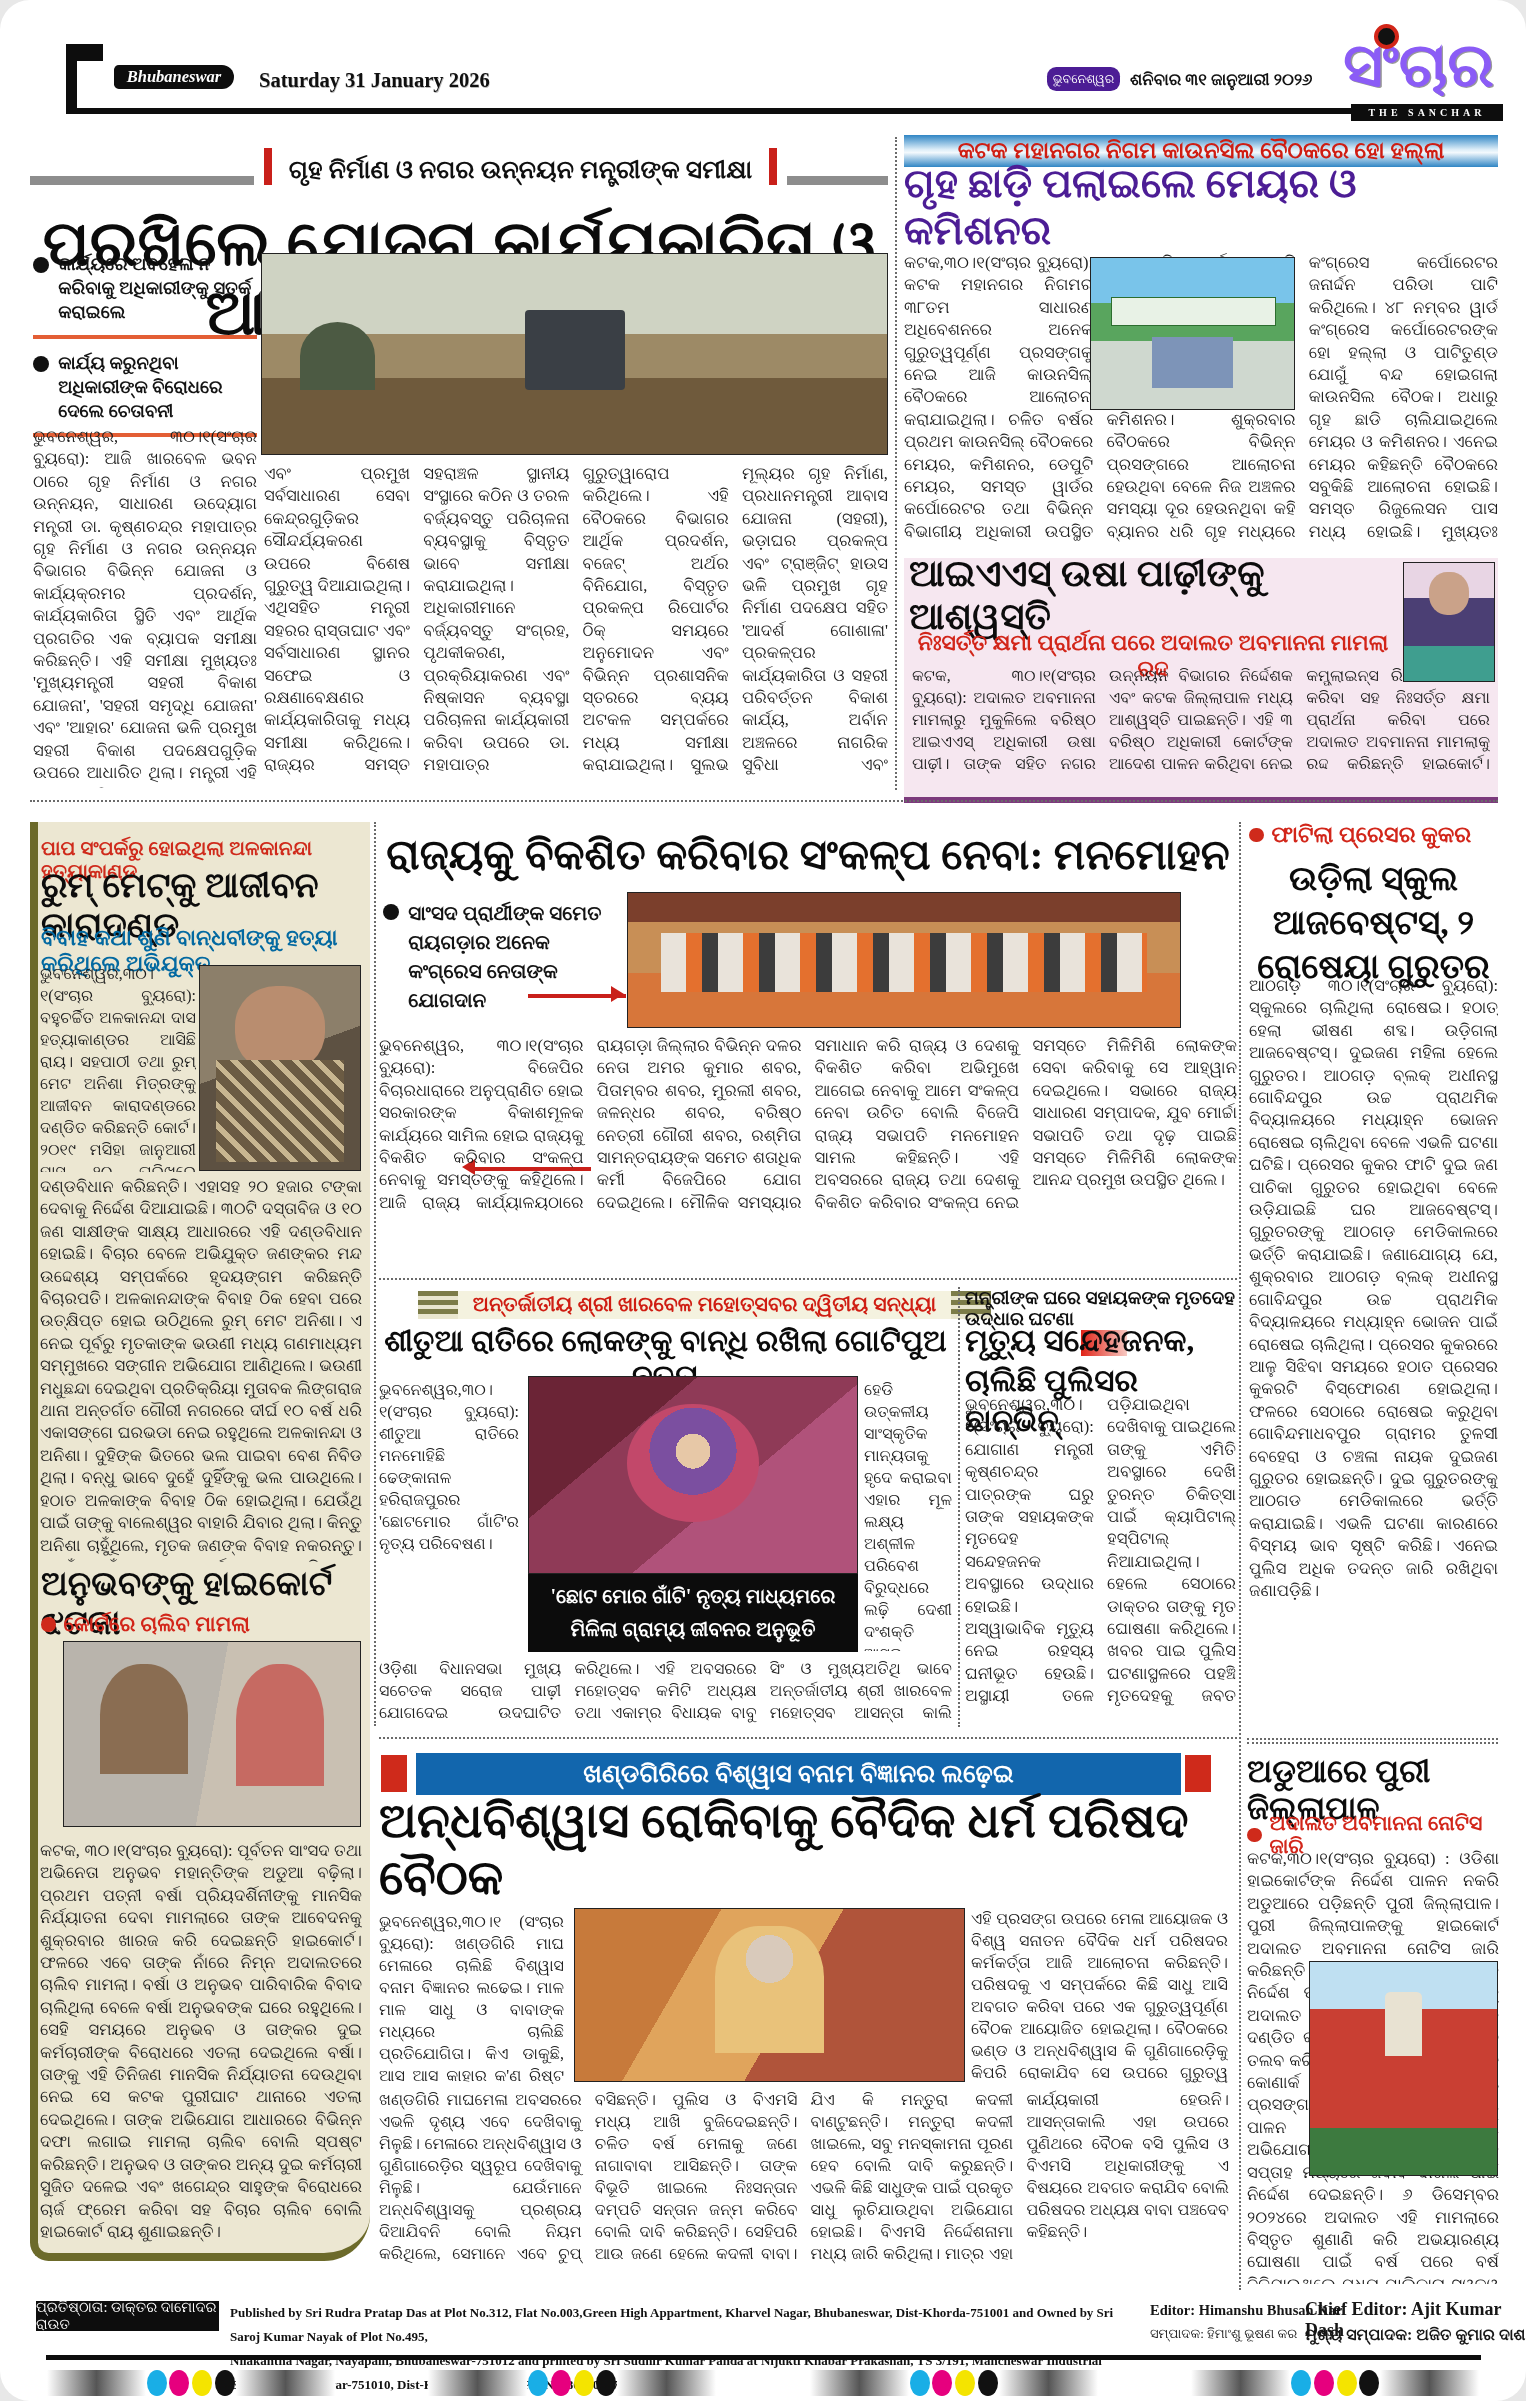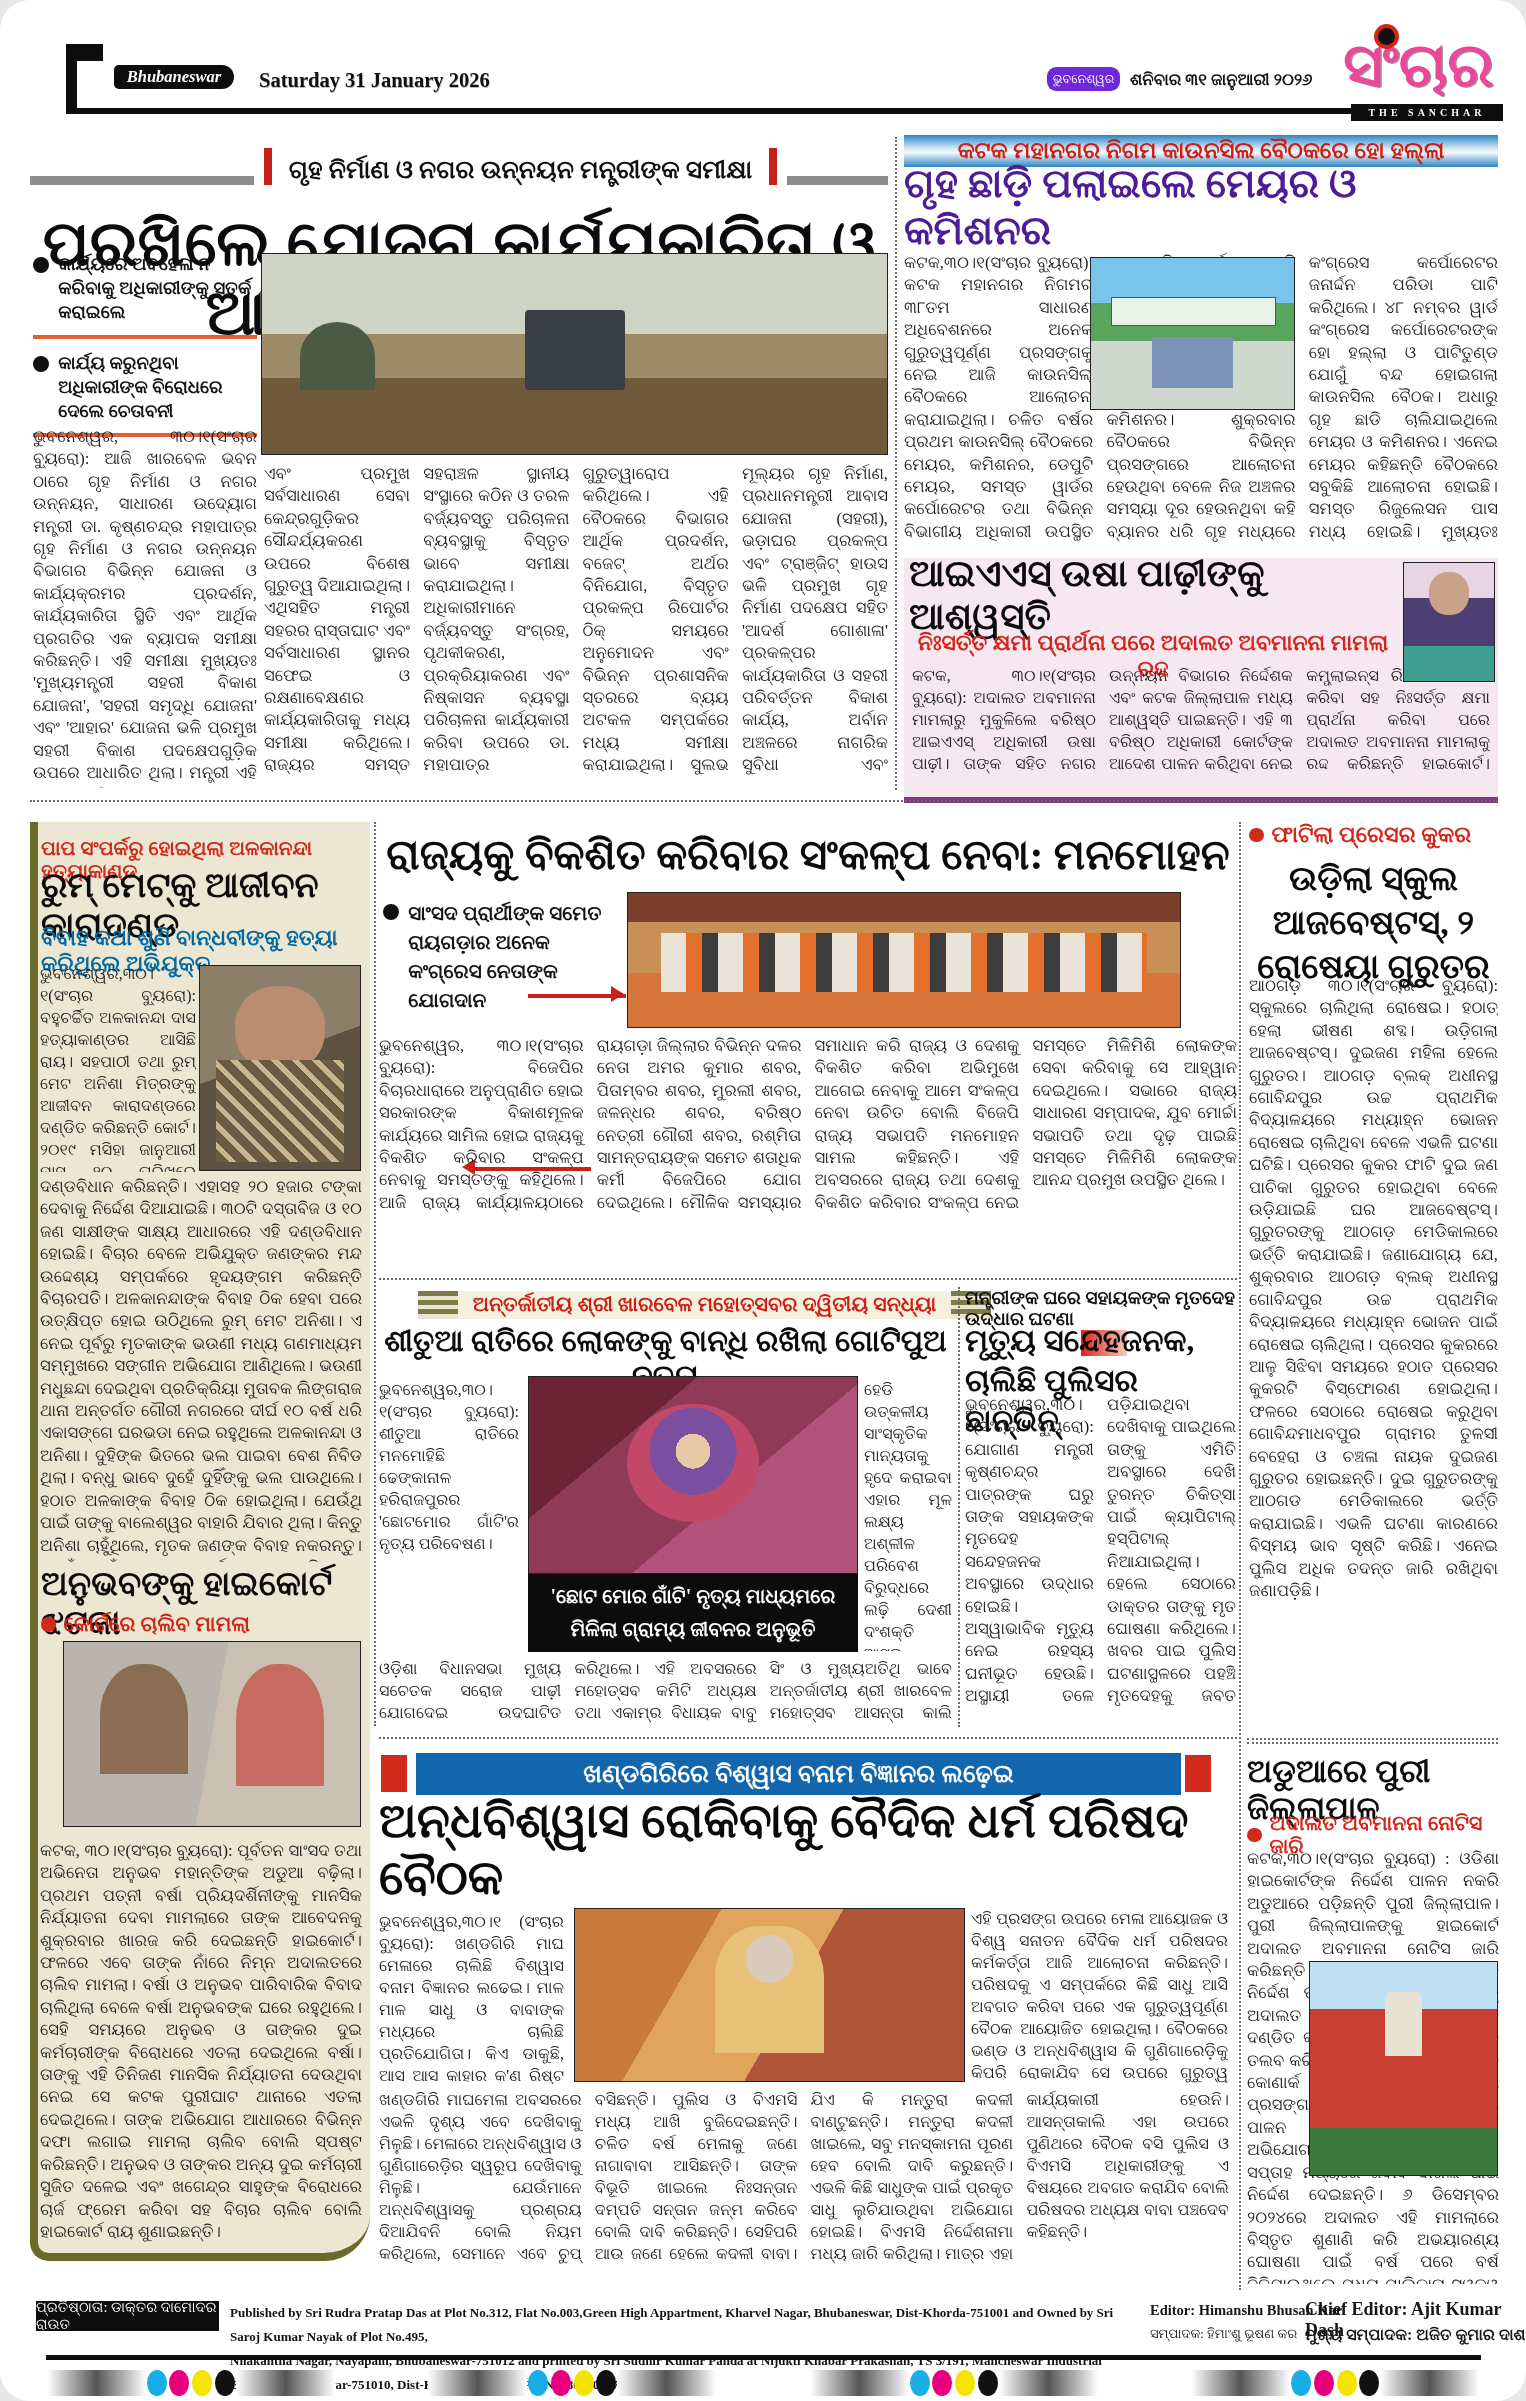--- a/index.html
+++ b/index.html
@@ -5,27 +5,27 @@
   html,body{margin:0;padding:0;background:#e8e8e8;}
   .page{position:relative;width:1526px;height:2401px;background:#ffffff;overflow:hidden;
         font-family:Liberation Serif, serif;color:#161616;border-radius:30px;}
   .abs{position:absolute;}
   
   .corner-mark{left:66px;top:44px;width:37px;height:66px;background:#0d0d0d;}
   .corner-mark::after{content:"";position:absolute;left:10.6px;top:17px;width:26.4px;height:49px;background:#ffffff;}
   .city-badge{left:114px;top:65px;width:120px;height:24.4px;background:#0d0d0d;border-radius:5.3px 13.2px 13.2px 5.3px;
         color:#fff;font-weight:bold;font-style:italic;font-size:16.5px;display:flex;align-items:center;justify-content:center;}
   .date-en{left:259px;top:69px;font-size:20.5px;font-weight:bold;color:#101010;text-shadow:0.7px 0.7px 0 #bbb;}
-  .odia-city-badge{left:1047px;top:67px;width:73px;height:24px;background:#6d28d9;border-radius:9.2px;
+  .odia-city-badge{left:1047px;top:67px;width:73px;height:24px;background:#4c1d95;border-radius:9.2px;
         color:#fff;font-size:12.5px;display:flex;align-items:center;justify-content:center;}
   .odia-date{left:1130px;top:70px;font-size:16.5px;font-weight:bold;color:#111;}
   .header-rule{left:66px;top:108px;width:1432px;height:6px;background:#0d0d0d;}
   .masthead{left:1334px;top:26.4px;width:169px;height:94px;}
   .masthead-title{position:absolute;left:0;top:0;width:100%;text-align:center;font-size:61px;line-height:79px;
-        font-weight:800;color:#ec4899;text-shadow:1.3px 1.3px 0 #999;}
+        font-weight:800;color:#8b5cf6;text-shadow:1.3px 1.3px 0 #999;}
   .masthead-dot{position:absolute;left:40px;top:-2.6px;width:17px;height:17px;border-radius:50%;
         background:#111;border:4px solid #d22619;}
   .masthead-strip{position:absolute;left:17px;top:78px;width:152px;height:17px;background:#0d0d0d;color:#fff;
         font-size:10px;letter-spacing:4px;display:flex;align-items:center;justify-content:center;font-weight:bold;}
   
   .vdiv{border-left:2px dotted #6a6a6a;width:0;}
   .hdiv{border-top:2px dotted #6a6a6a;height:0;}
   .photo{border:1.3px solid #222;box-sizing:border-box;}
   .body-text{font-size:16.5px;line-height:22.4px;text-align:justify;color:#1c1c1c;overflow:hidden;}
   .cols4{column-count:4;column-gap:13.2px;}

